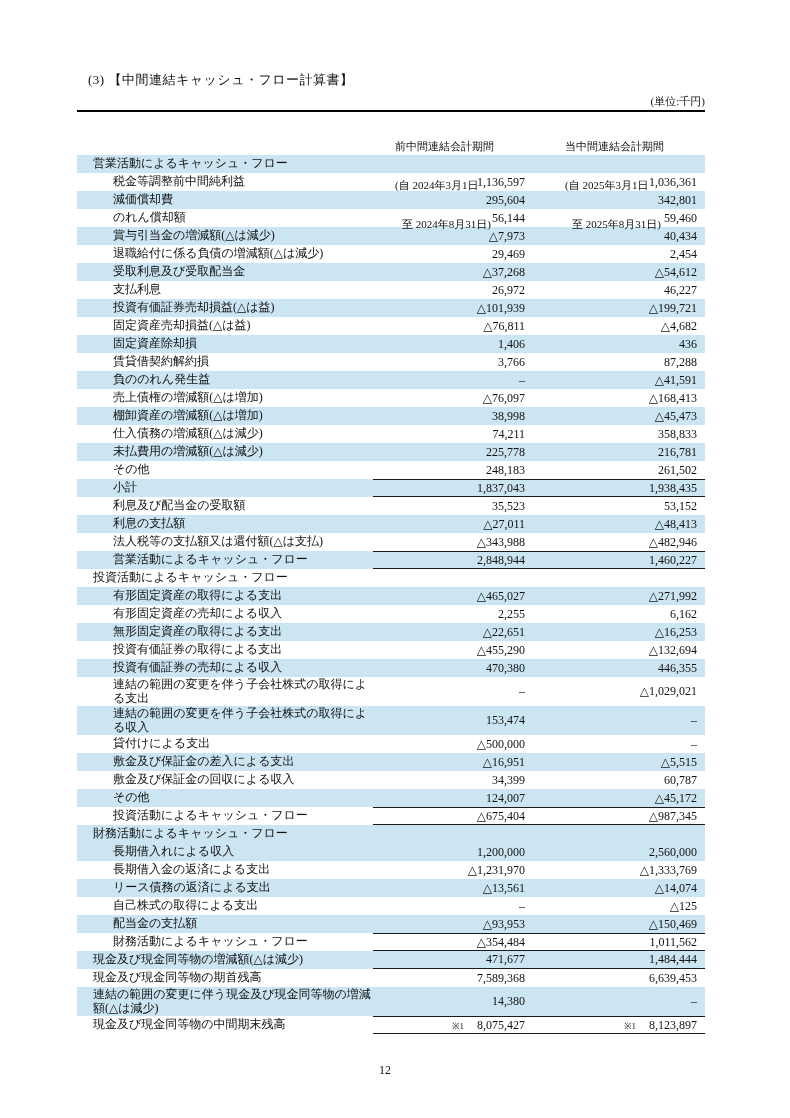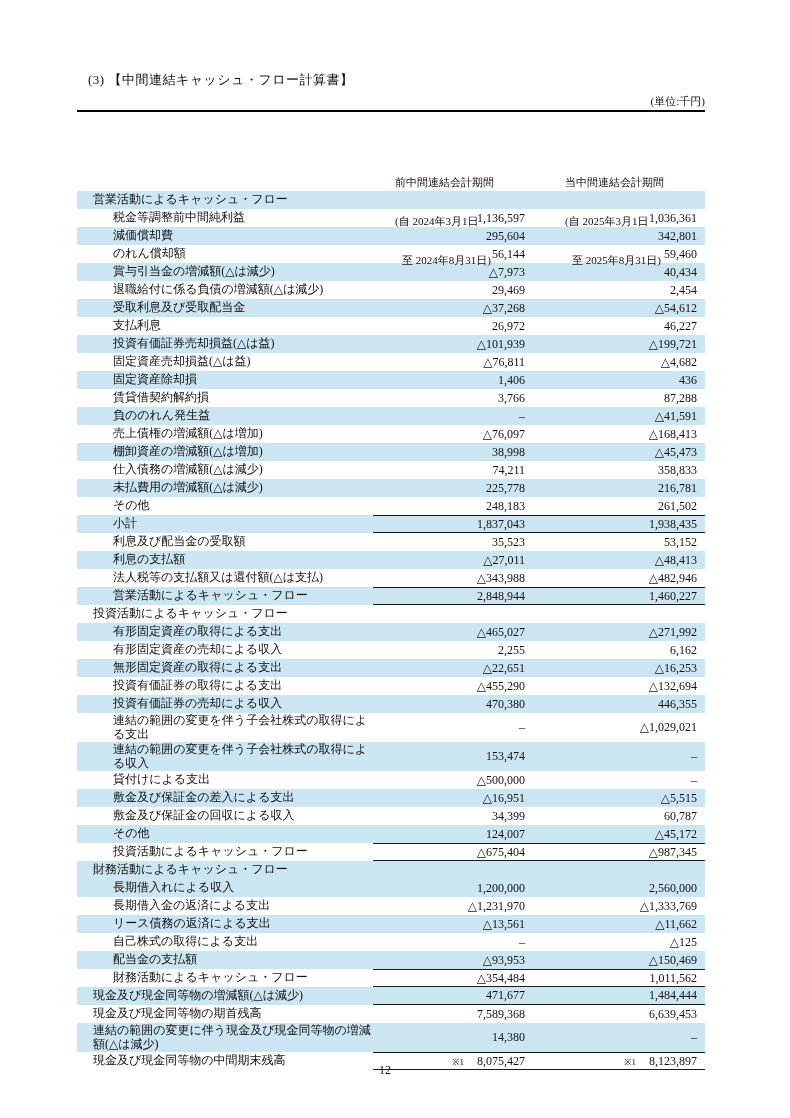--- a/index.html
+++ b/index.html
@@ -6,21 +6,21 @@
   html,body { margin:0; padding:0; background:#ffffff; }
   body {
     width:790px; height:1118px; position:relative; overflow:hidden;
     font-family:"Liberation Serif","DejaVu Serif",serif; color:var(--ink);
     -webkit-font-smoothing:antialiased;
   }
   .page { position:absolute; inset:0; }
   .title { position:absolute; left:88px; top:71px; font-size:13px; letter-spacing:0.5px; white-space:pre; }
   .unit  { position:absolute; right:85px; top:94px; font-size:11px; }
   .table { position:absolute; left:77px; top:110px; width:628px; border-top:2.5px solid #000; }
-  .thead { position:relative; height:43px;margin-top:36px; }
+  .thead { position:relative; height:43px; }
   .colh  { position:absolute; top:2px; font-size:11px; line-height:13px; white-space:pre; }
   .colh1 { left:318px; }
   .colh2 { left:488px; }
   .h-l3  { padding-left:7px; }
   .tbody { width:628px; }
   .row { display:flex; align-items:stretch; min-height:18px;padding-left:12px; }
   .row.shaded { background:var(--hl); }
   .lbl {
     width:296px; box-sizing:border-box; padding:1px 2px 1px 4px;
     font-size:12px; line-height:13.5px; display:flex; align-items:center;
@@ -488,21 +488,21 @@
             </div>
           </div>
         </div>
         <div class="row shaded indent">
           <div class="lbl">リース債務の返済による支出</div>
           <div class="nums">
             <div class="num c1">
               <span>△13,561</span>
             </div>
             <div class="num c2">
-              <span>△11,662</span>
+              <span>△14,074</span>
             </div>
           </div>
         </div>
         <div class="row indent">
           <div class="lbl">自己株式の取得による支出</div>
           <div class="nums">
             <div class="num c1">
               <span>–</span>
             </div>
             <div class="num c2">

